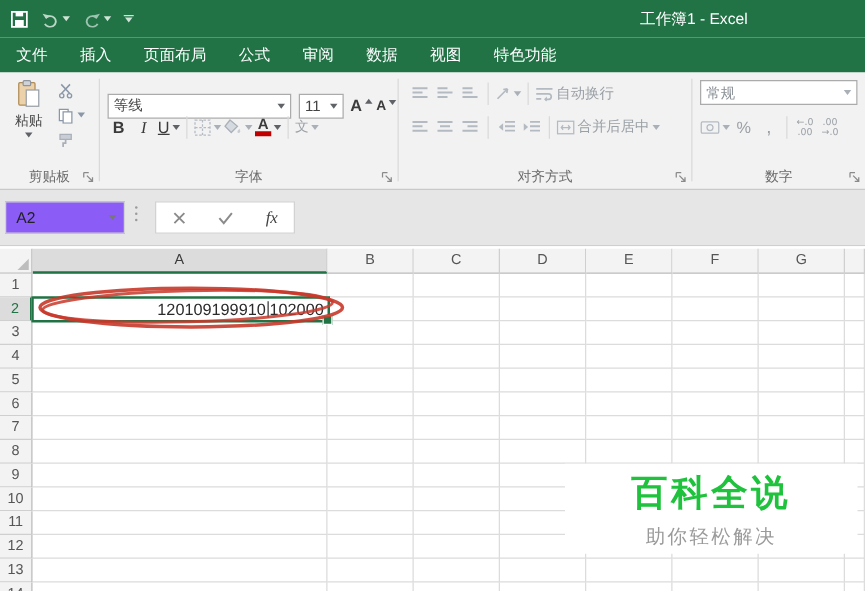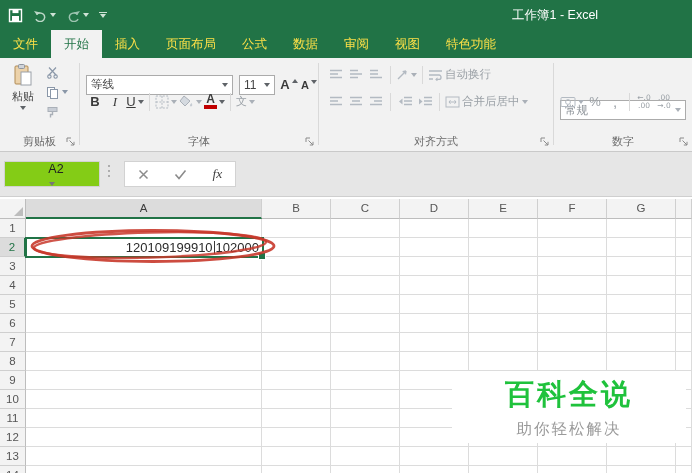--- a/index.html
+++ b/index.html
@@ -8,21 +8,21 @@
 
   
   .titlebar{position:absolute;left:0;top:0;width:692px;height:30px;background:#217346;color:#fff;}
   .qat{position:absolute;left:8px;top:4px;display:flex;align-items:center;gap:10px;height:22px;}
   .qbtn{display:flex;align-items:center;gap:2px;cursor:pointer;}
   .ddt{width:0;height:0;border-left:3px solid transparent;border-right:3px solid transparent;border-top:4px solid #cfe3d6;}
   .title-text{position:absolute;left:512px;top:0;height:30px;line-height:30px;font-size:12.5px;color:#fff;}
 
   
   .tabbar{position:absolute;left:0;top:30px;width:692px;height:28px;background:#217346;display:flex;align-items:stretch;}
-  .tab{padding:0 13px;line-height:28px;color:#fde047;font-size:12.5px;cursor:pointer;white-space:nowrap;}
+  .tab{padding:0 13px;line-height:28px;color:#ffffff;font-size:12.5px;cursor:pointer;white-space:nowrap;}
   .tab.active{background:#f2f2f2;color:#217346;}
   .tellme{display:flex;align-items:center;gap:7px;margin-left:22px;color:rgba(255,255,255,.88);font-size:12.5px;cursor:pointer;white-space:nowrap;}
 
   
   .ribbon{position:absolute;left:0;top:58px;width:692px;height:94px;background:#f2f2f2;border-bottom:1px solid #c9c9c9;box-sizing:border-box;}
   .gsep{position:absolute;top:5px;height:82px;width:1px;background:#d9d9d9;}
   .rgroup{position:absolute;top:0;height:93px;}
   .glabel{position:absolute;bottom:2px;left:0;right:0;text-align:center;font-size:11px;color:#6a6a6a;}
   .launcher{position:absolute;right:3px;bottom:4px;width:10px;height:10px;cursor:pointer;}
   .rrow{position:absolute;left:6px;display:flex;align-items:center;gap:2px;}
@@ -38,21 +38,21 @@
   .fontcolor-wrap{display:flex;flex-direction:column;align-items:center;line-height:10px;}
   .redbar{width:13px;height:4px;background:#c00000;margin-top:1px;}
   .microstack{display:flex;flex-direction:column;align-items:center;font-size:7.5px;line-height:8px;color:#9aa0a6;font-family:"DejaVu Sans",sans-serif;}
   .paste-big{position:absolute;left:4px;top:5px;width:38px;height:66px;display:flex;flex-direction:column;align-items:center;justify-content:flex-start;gap:2px;cursor:pointer;}
   .paste-big .lbl{font-size:11px;color:#444;}
   .minicol{position:absolute;left:46px;top:6px;display:flex;flex-direction:column;gap:4px;}
   .minibtn{display:flex;align-items:center;gap:3px;height:16px;cursor:pointer;}
 
   
   .fbar{position:absolute;left:0;top:152px;width:692px;height:45px;background:#e6e6e6;border-bottom:1px solid #cfcfcf;box-sizing:border-box;}
-  .namebox{position:absolute;left:4px;top:9px;width:96px;height:26px;background:#84cc16;border:1px solid #d2d2d2;box-sizing:border-box;display:flex;align-items:center;flex-direction:column;}
+  .namebox{position:absolute;left:4px;top:9px;width:96px;height:26px;background:#8b5cf6;border:1px solid #d2d2d2;box-sizing:border-box;display:flex;align-items:center;}
   .namebox .txt{flex:1;padding-left:8px;font-size:12.5px;color:#222;}
   .namebox .dd{width:18px;display:flex;justify-content:center;}
   .fdots{position:absolute;left:108px;top:13px;display:flex;flex-direction:column;gap:3px;}
   .fdots i{width:2px;height:2px;border-radius:50%;background:#9a9a9a;}
   .fbtns{position:absolute;left:124px;top:9px;width:112px;height:26px;background:#fff;border:1px solid #d2d2d2;box-sizing:border-box;display:flex;align-items:center;justify-content:space-around;}
   .fxtext{font-family:"Liberation Serif",serif;font-style:italic;font-size:13.5px;color:#444;}
   .finput{position:absolute;left:240px;top:9px;width:452px;height:26px;background:#fff;border:1px solid #d2d2d2;border-right:none;box-sizing:border-box;display:flex;align-items:center;padding-left:9px;font-size:12.5px;color:#222;}
 
   
   .grid{position:absolute;left:0;top:197px;width:692px;height:276px;background:#fff;}
@@ -106,26 +106,25 @@
         <i style="width:8px;height:1.5px;background:#cfe3d6;"></i>
         <i class="ddt"></i>
       </span>
     </div>
     <div class="title-text">工作簿1 - Excel</div>
   </div>
 
   <div class="tabbar">
     <div id="tabs-host" style="display:flex;">
         <div class="tab">文件</div>
-        <div class="tab active">开始</div>
         <div class="tab">插入</div>
         <div class="tab">页面布局</div>
         <div class="tab">公式</div>
+        <div class="tab">审阅</div>
         <div class="tab">数据</div>
-        <div class="tab">审阅</div>
         <div class="tab">视图</div>
         <div class="tab">特色功能</div>
       </div>
   </div>
 
   <div class="ribbon">
     <i class="gsep" style="left:79px;"></i>
       <i class="gsep" style="left:318px;"></i>
       <i class="gsep" style="left:553px;"></i>
 
@@ -308,21 +307,21 @@
       </div>
       <div class="glabel">对齐方式</div>
       <span class="launcher">
         <svg width="10" height="10" viewBox="0 0 10 10">
             <path d="M1 1 H5 M1 1 V5 M3.5 3.5 L8 8 M8 4.8 V8 H4.8" stroke="#8a8a8a" fill="none"></path>
           </svg>
       </span>
     </div>
 
     <div class="rgroup" style="left:554px;width:138px;">
-      <div class="rrow" style="top:6px;margin-top:36px;">
+      <div class="rrow" style="top:6px;">
         <span class="combo" style="width:126px;">
           <span class="mutedtxt" style="color:#8b9197;">常规</span>
             <i class="ddt" style="border-top-color:#aab0b8;"></i>
         </span>
       </div>
       <div class="rrow" style="top:33px;">
         <span class="btn pale">
           <svg width="16" height="12" viewBox="0 0 16 12">
               <rect x="1" y="1.5" width="14" height="9" rx="1" fill="none" stroke="#b3bac2"></rect>
               <circle cx="8" cy="6" r="2.4" fill="none" stroke="#b3bac2"></circle>

